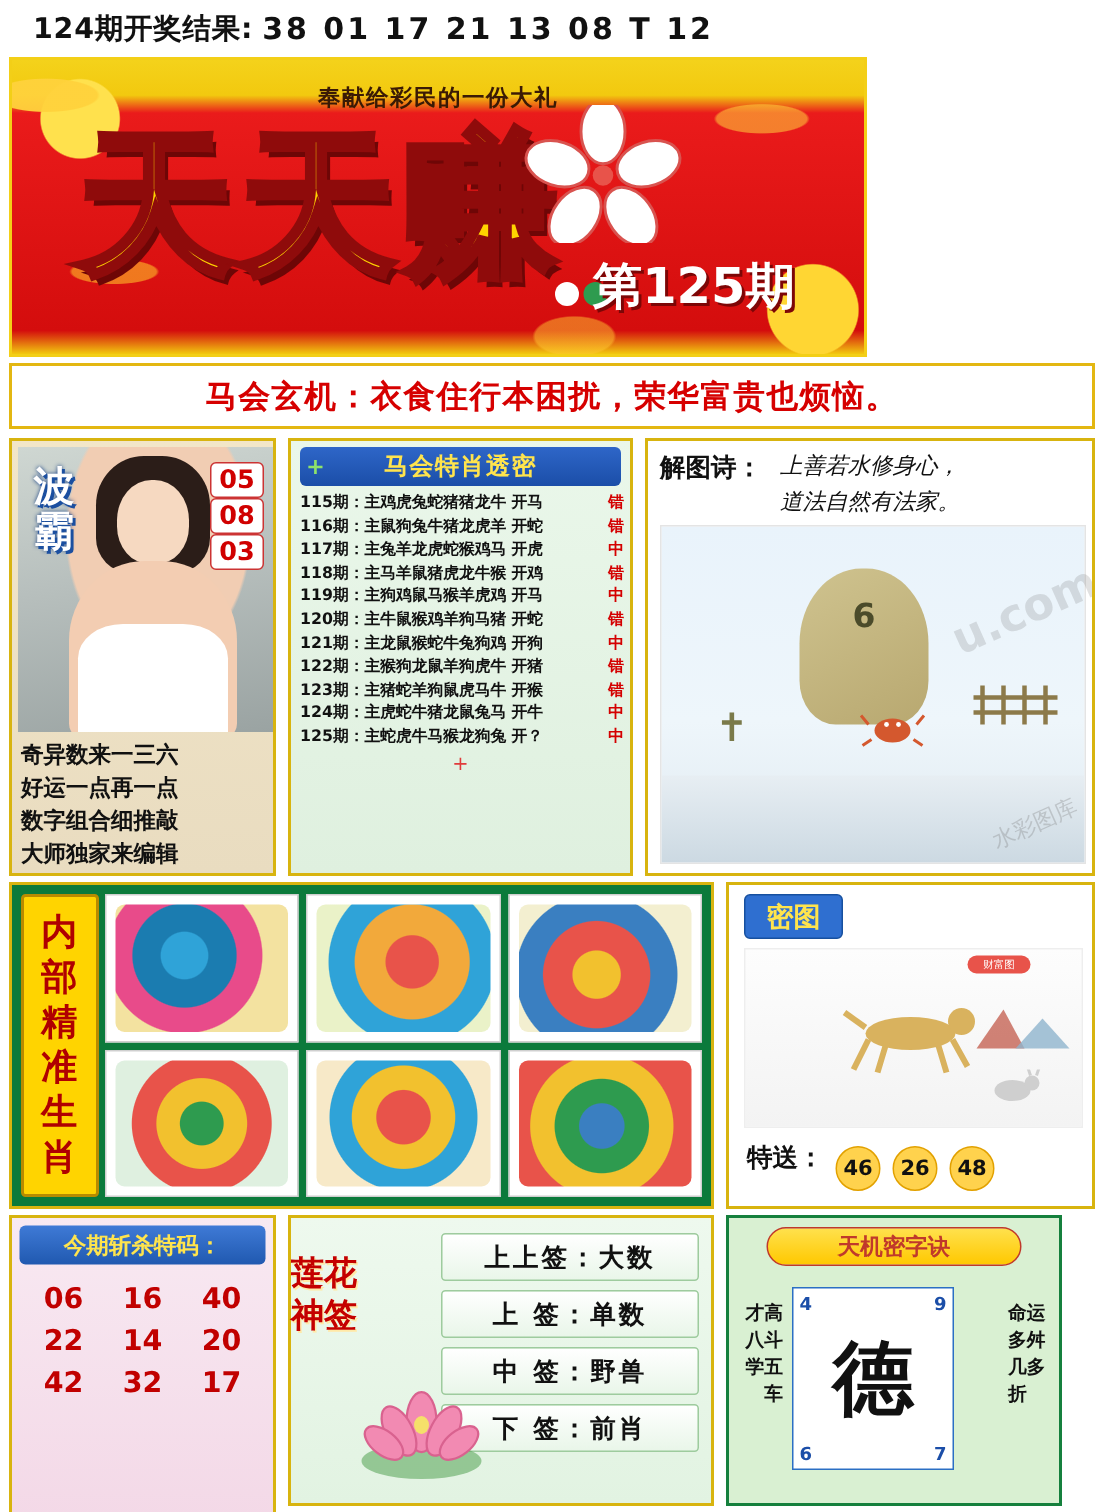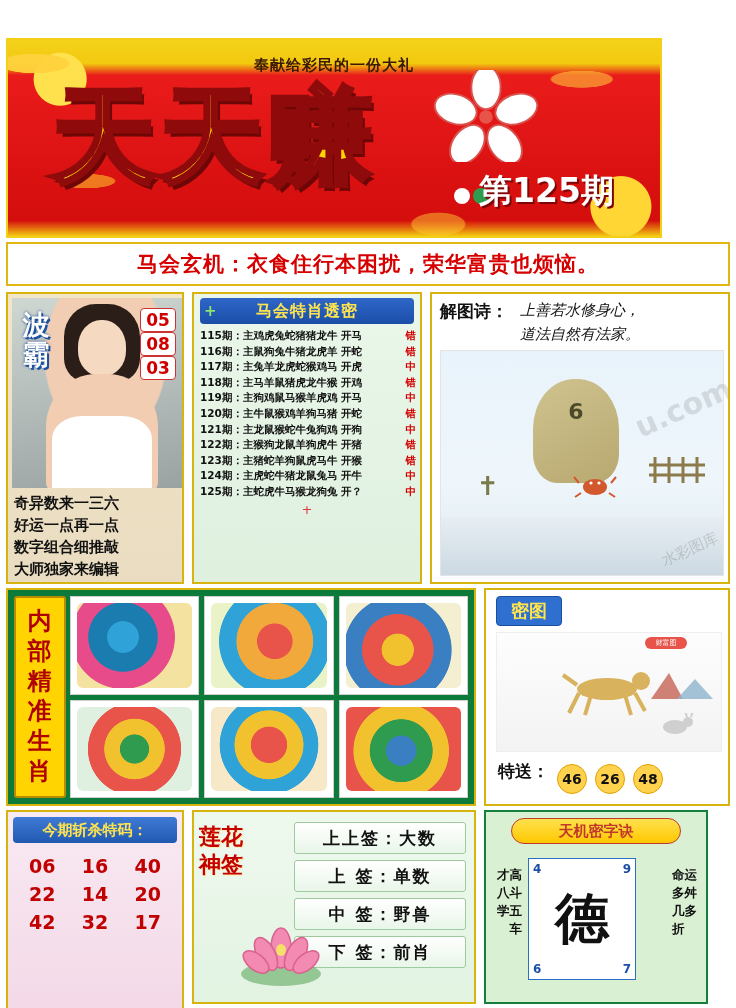--- a/index.html
+++ b/index.html
@@ -17,21 +17,21 @@
     position:absolute; left:0; top:0; width:736px; height:38px;
     display:flex; align-items:center; padding-left:22px;
     font-weight:bold; font-size:19px; color:#111; letter-spacing:0.5px;
     white-space:nowrap;
   }
   .result-line .lbl { font-size:19px; }
   .result-line .nums { margin-left:6px; font-size:20px; letter-spacing:2px; }
 
   
   .banner {
-    position:absolute; left:6px; top:38px; width:656px; height:200px;
+    position:absolute; left:6px; top:38px; width:572px; height:200px;
     background:
       radial-gradient(circle at 8% 20%, #ffe14d 0 26px, rgba(255,225,77,0) 27px),
       radial-gradient(circle at 94% 85%, #ffd633 0 30px, rgba(255,214,51,0) 31px),
       linear-gradient(180deg,#f4d21b 0%, #f2c90f 12%, #ea1b1b 18%, #d40d0d 92%, #f2c90f 100%);
     border:2px solid #f3cf17;
     overflow:hidden;
   }
   .banner .floral {
     position:absolute; inset:0;
     background:
@@ -289,21 +289,21 @@
   .kill .nums span {
     font-size:19px; font-weight:bold; color:#c10000;
   }
 
   .lotus {
     left:186px; top:0; width:284px; height:194px; position:absolute;
     background:linear-gradient(180deg,#eef9ee,#e2f3e2);
     border:2px solid #d8b40f; display:flex;
   }
   .lotus .vt {
-    width:54px; padding-top:11px; text-align:center;
+    width:54px; padding-top:24px; 
     color:#c40000; font-weight:bold; font-size:22px; line-height:28px;
     text-shadow:1px 1px 0 #ffe9a8;
   }
   .lotus .flowerart {
     position:absolute; left:44px; bottom:2px; width:86px; height:96px;
   }
   .lotus .rows { flex:1; padding:10px 8px 8px 46px; }
   .lotus .r {
     height:32px; margin-bottom:6px;
     background:linear-gradient(180deg,#ffffff,#e9f6e9);
@@ -347,20 +347,24 @@
   .divine .right-col {
     position:absolute; right:4px; top:22px; width:30px;
     font-size:12.5px; line-height:18px; font-weight:bold; color:#111; text-align:left;
   }
 </style>
 </head>
 <body>
 
 <div class="page">
 
+  <div class="result-line">
+    <span class="lbl">124期开奖结果:</span>
+    <span class="nums">38 01 17 21 13 08 T 12</span>
+  </div>
 
   <div class="banner">
     <div class="floral"></div>
     <div class="sub">奉献给彩民的一份大礼</div>
     <div class="bigtitle">天天赚</div>
 
     <svg class="flower" viewBox="0 0 110 94">
       <g fill="#ffffff" stroke="#d9534f" stroke-width="2">
         <ellipse cx="55" cy="18" rx="15" ry="22" transform="rotate(0 55 18)"></ellipse>
         <ellipse cx="86" cy="40" rx="15" ry="22" transform="rotate(72 86 40)"></ellipse>

